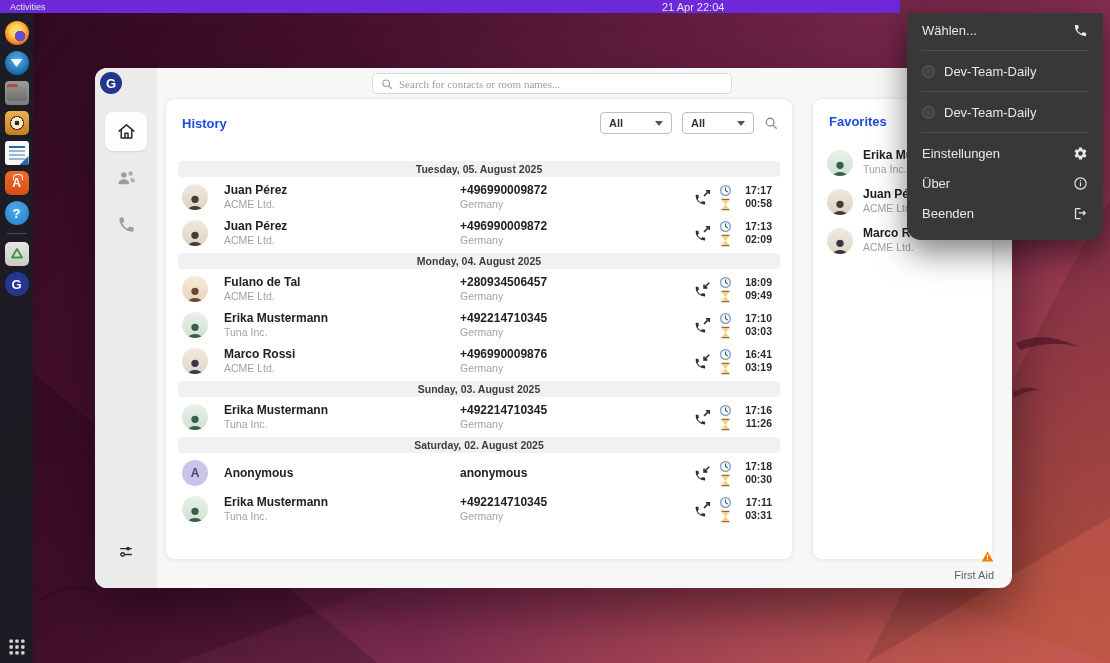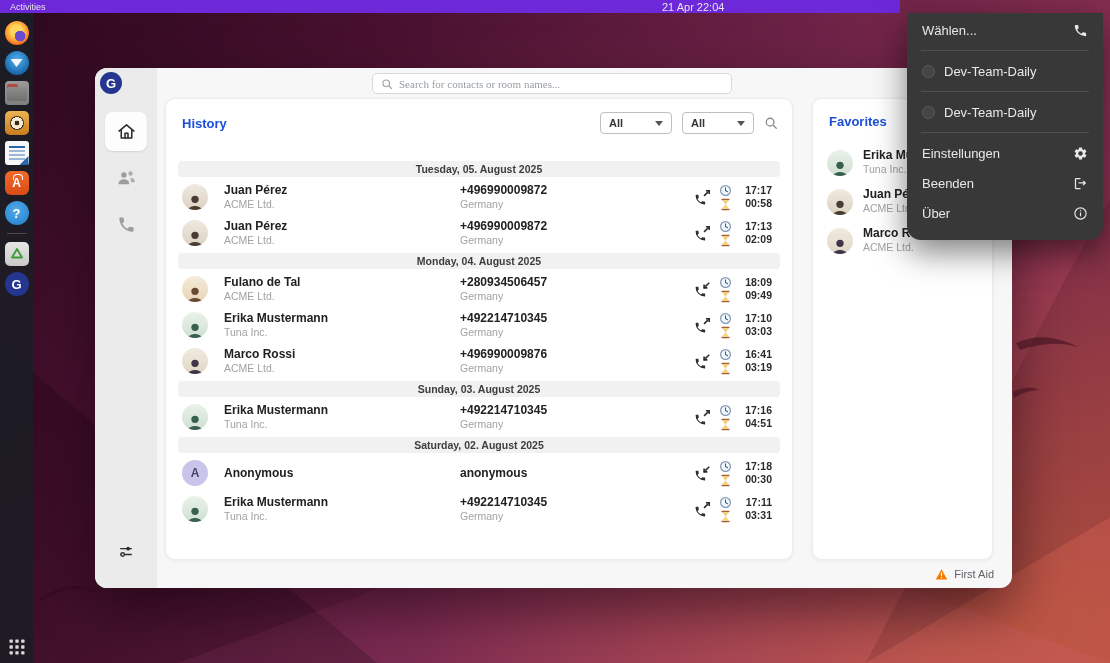--- a/index.html
+++ b/index.html
@@ -108,21 +108,21 @@
   .ticons { display:flex; flex-direction:column; gap:1px; }
   .ticons svg { width:13px; height:13px; }
   .times { width:32px; text-align:right; }
   .times div { font-size:10.5px; font-weight:600; color:#2b2b2b; line-height:13px; }
 
   .fav-header { height:44px; display:flex; align-items:center; padding:0 16px; }
   .fav-item { display:flex; align-items:center; gap:10px; height:39px; padding:0 14px; cursor:pointer; }
   .fav-item .av { margin-left:0; flex:0 0 auto; }
   .fav-text { overflow:hidden; white-space:nowrap; }
 
-  .win-footer { position:absolute; right:18px; bottom:7px; display:flex; align-items:flex-start; gap:6px; cursor:pointer; }
+  .win-footer { position:absolute; right:18px; bottom:7px; display:flex; align-items:flex-end; gap:6px; cursor:pointer;flex-direction:column; }
   .win-footer svg { width:13px; height:13px; }
   .first-aid-label { font-size:11px; color:#5f6368; }
 
   
   .tray-menu { position:absolute; left:907px; top:13px; width:196px; background:#383838; border-radius:0 0 14px 14px;
     box-shadow:0 12px 32px rgba(0,0,0,.5); z-index:50; padding:2px 0 12px; color:#e8e8e8; }
   .menu-item { height:30px; display:flex; align-items:center; padding:0 15px; font-size:13px; gap:9px; cursor:pointer; }
   .menu-item .mi-right { margin-left:auto; display:flex; color:#e8e8e8; }
   .mi-right svg { width:15px; height:15px; }
   .menu-div { height:1px; background:#4e4e4e; margin:5px 14px; }
@@ -554,21 +554,21 @@
           <div class="ticons">
               <svg>
                 <use href="#sym-clock"></use>
               </svg>
               <svg>
                 <use href="#sym-hourglass"></use>
               </svg>
             </div>
           <div class="times">
               <div>17:16</div>
-              <div>04:51</div>
+              <div>11:26</div>
             </div>
         </div>
       </div>
 
       <div class="date-bar">Saturday, 02. August 2025</div>
 
       <div class="call-row incoming">
         <span class="av a-anon">
             <span class="av-letter">A</span>
           </span>
@@ -725,28 +725,28 @@
 
   <div class="menu-item">
     <span>Einstellungen</span>
     <span class="mi-right">
         <svg>
           <use href="#sym-gear"></use>
         </svg>
       </span>
   </div>
   <div class="menu-item">
+    <span>Über</span>
+    <span class="mi-right">
+        <svg>
+          <use href="#sym-info"></use>
+        </svg>
+      </span>
+  </div>
+  <div class="menu-item">
     <span>Beenden</span>
     <span class="mi-right">
         <svg>
           <use href="#sym-logout"></use>
         </svg>
       </span>
   </div>
-  <div class="menu-item">
-    <span>Über</span>
-    <span class="mi-right">
-        <svg>
-          <use href="#sym-info"></use>
-        </svg>
-      </span>
-  </div>
 </div>
 
 </body></html>

